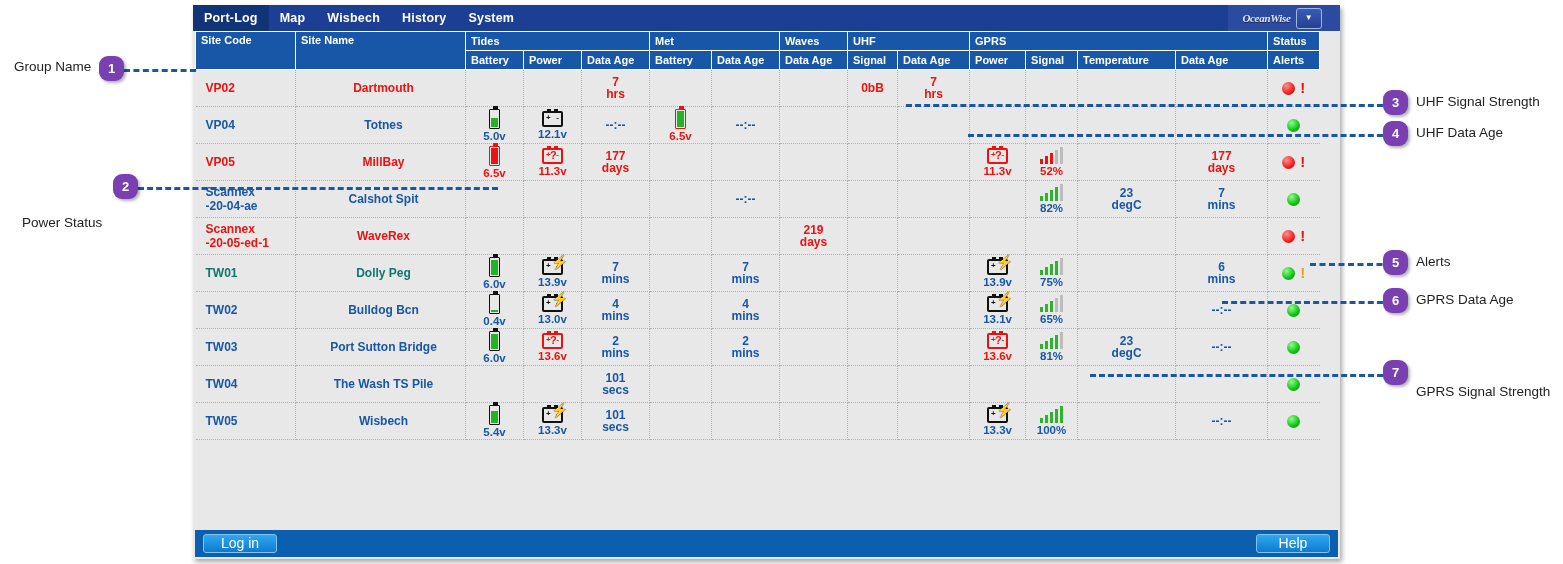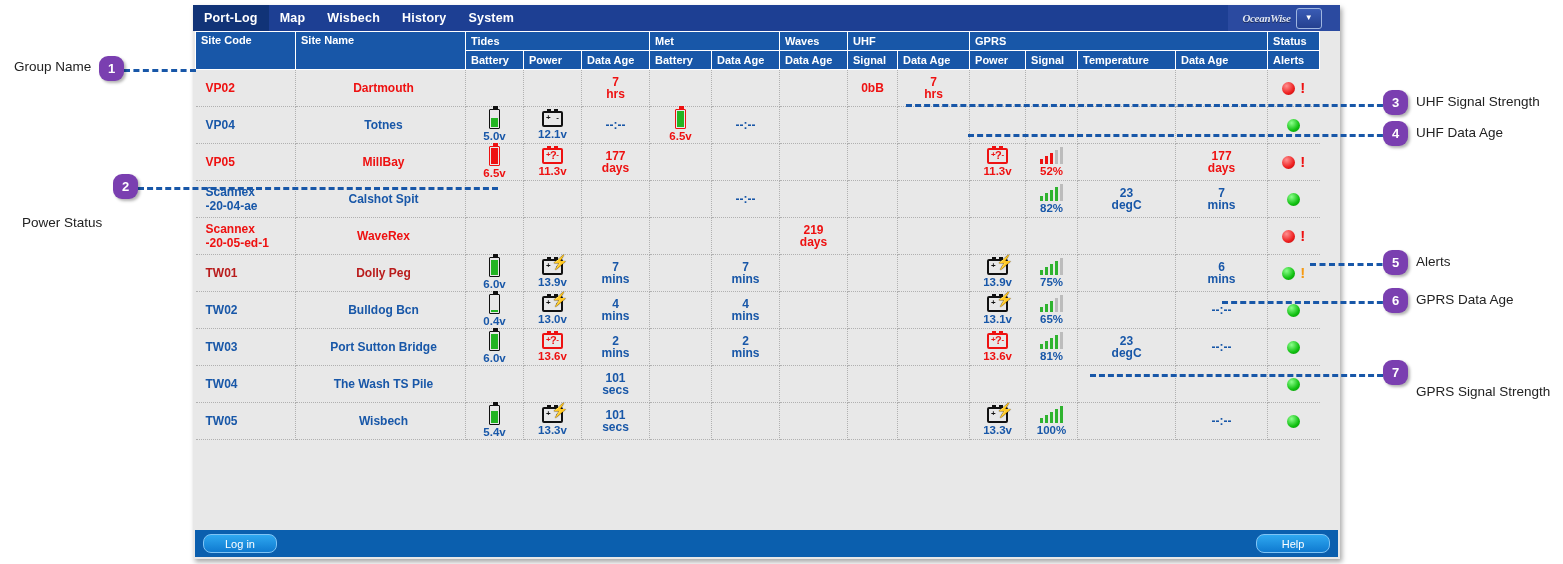--- a/index.html
+++ b/index.html
@@ -61,21 +61,21 @@
     border-right:1px dotted #b0b0b0;
     border-bottom:1px dotted #b0b0b0;
     background:#e8e8e8;height:36px;padding:0 4px;
     font-size:12px;font-weight:bold;color:#1857a8;
     text-align:center;vertical-align:middle;line-height:12px;
   }
   tbody td.site{text-align:left;padding-left:10px;line-height:14px;}
   tbody td.name{text-align:center;padding-left:10px;}
   tbody td.nodot{border-right:none;}
   .red{color:#ee1111;}
-  .orange{color:#b91c1c;}
+  .orange{color:#0f766e;}
   .blue{color:#1857a8;}
   .cellstack{display:flex;flex-direction:column;align-items:center;justify-content:center;}
   .lbl{font-size:11.5px;font-weight:bold;margin-top:1px;}
   
   .batt{position:relative;width:11px;height:20px;border:1.6px solid currentColor;border-radius:1px;box-sizing:border-box;}
   .batt:before{content:"";position:absolute;left:3px;top:-4px;width:5px;height:3px;background:currentColor;}
   .battfill{position:absolute;left:1px;right:1px;bottom:1px;background:#22b422;}
   .battfill.r{background:#ee1111;}
   .pwr{position:relative;width:21px;height:16px;border:2px solid currentColor;border-radius:2px;box-sizing:border-box;}
   .pwr:before{content:"";position:absolute;left:3px;top:-4px;width:4px;height:3px;background:currentColor;}
@@ -95,23 +95,23 @@
   .bang{font-size:15px;font-weight:bold;color:#ee1111;margin-left:5px;}
   .bang.o{color:#f59a13;}
   .statuscell{display:flex;align-items:center;justify-content:center;}
   
   #footer{
     position:absolute;left:2px;bottom:2px;width:1143px;height:27px;
     background:#0b5fae;display:flex;align-items:center;
     justify-content:space-between;padding:0 8px;box-sizing:border-box;
   }
   .fbtn{
-    width:72px;height:17px;border:1px solid #7fc4f5;border-radius:8px;
+    width:72px;height:17px;border:1px solid #7fc4f5;border-radius:3px;
     background:linear-gradient(#2fa8f0,#0f7ad0);
-    color:#ffffff;font-size:11px;display:flex;align-items:center;justify-content:center;
+    color:#ffffff;font-size:14px;display:flex;justify-content:center;
   }
   
   .ann{position:absolute;font-size:13.5px;color:#222222;white-space:nowrap;}
   .pill{
     position:absolute;width:25px;height:25px;border-radius:9px;
     background:#7a3fb0;color:#ffffff;font-size:13px;font-weight:bold;
     display:flex;align-items:center;justify-content:center;
     box-shadow:2px 2px 3px rgba(0,0,0,.3);
   }
   .dash{position:absolute;height:0;border-top:3px dashed #1857a8;}

